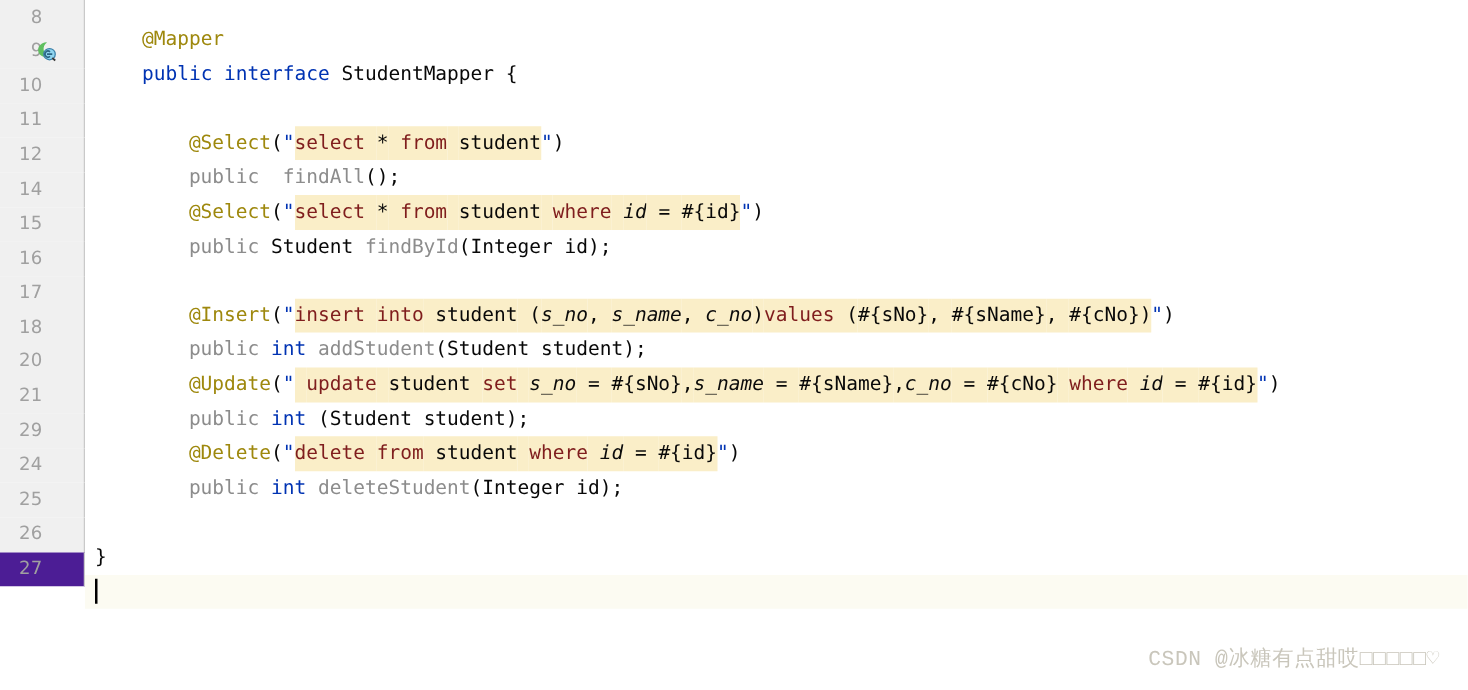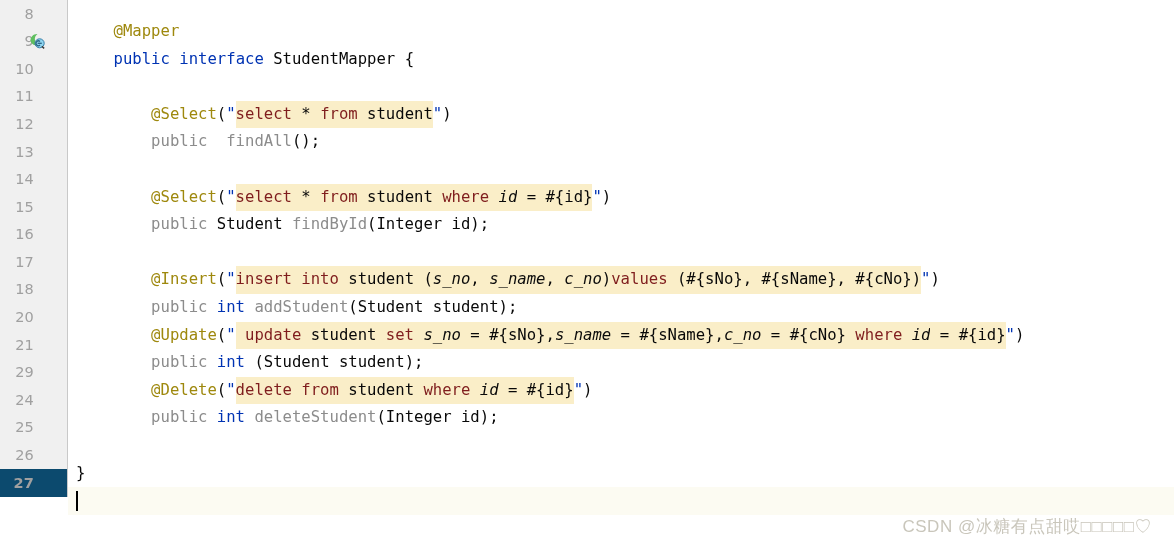--- a/index.html
+++ b/index.html
@@ -27,22 +27,21 @@
 
   
   .row {
     position: relative;
     height: 27.6px;
     display: flex;
     align-items: center;
     flex: 0 0 27.6px;
   }
   .row.current .gutter {
-    background: #0c4a6e;
-    font-weight: bold;
+    background: #4c1d95;
   }
   .row.current .code {
     background: #fcfbf2;
   }
 
   
   .gutter {
     flex: 0 0 68px;
     height: 100%;
     box-sizing: border-box;
@@ -109,21 +108,21 @@
     height: 20px;
     background: #000000;
     vertical-align: middle;
   }
 
   
   #watermark {
     position: absolute;
     right: 22px;
     bottom: 14px;
-    font-family: Liberation Sans, sans-serif;
+    font-family: Liberation Mono, monospace;
     font-size: 17px;
     color: #c9c6bb;
     letter-spacing: .5px;
     white-space: nowrap;
     pointer-events: none;
   }
 </style>
 </head>
 <body>
 
@@ -161,26 +160,20 @@
         <div class="code"><span class="plain">        </span><span class="ann">@Select</span><span class="punct">(</span><span class="q">"</span><span class="sqlkw inj">select</span><span class="plain inj"> </span><span class="punct inj">*</span><span class="plain inj"> </span><span class="sqlkw inj">from</span><span class="plain inj"> </span><span class="sqltbl inj">student</span><span class="q">"</span><span class="punct">)</span></div>
       </div>
       <div class="row">
         <div class="gutter">
           <span class="lineno">12</span>
         </div>
         <div class="code"><span class="plain">        </span><span class="dim">public</span><span class="plain"> </span><span class="plain"> </span><span class="dim">findAll</span><span class="punct">();</span></div>
       </div>
       <div class="row">
         <div class="gutter">
-          <span class="lineno">13</span>
-        </div>
-        <div class="code"></div>
-      </div>
-      <div class="row">
-        <div class="gutter">
           <span class="lineno">14</span>
         </div>
         <div class="code"><span class="plain">        </span><span class="ann">@Select</span><span class="punct">(</span><span class="q">"</span><span class="sqlkw inj">select</span><span class="plain inj"> </span><span class="punct inj">*</span><span class="plain inj"> </span><span class="sqlkw inj">from</span><span class="plain inj"> </span><span class="sqltbl inj">student</span><span class="plain inj"> </span><span class="sqlkw inj">where</span><span class="plain inj"> </span><span class="sqlcol inj">id</span><span class="punct inj"> = </span><span class="sqlparam inj">#{id}</span><span class="q">"</span><span class="punct">)</span></div>
       </div>
       <div class="row">
         <div class="gutter">
           <span class="lineno">15</span>
         </div>
         <div class="code"><span class="plain">        </span><span class="dim">public</span><span class="plain"> </span><span class="plain">Student</span><span class="plain"> </span><span class="dim">findById</span><span class="punct">(</span><span class="plain">Integer</span><span class="plain"> </span><span class="plain">id</span><span class="punct">);</span></div>
       </div>

